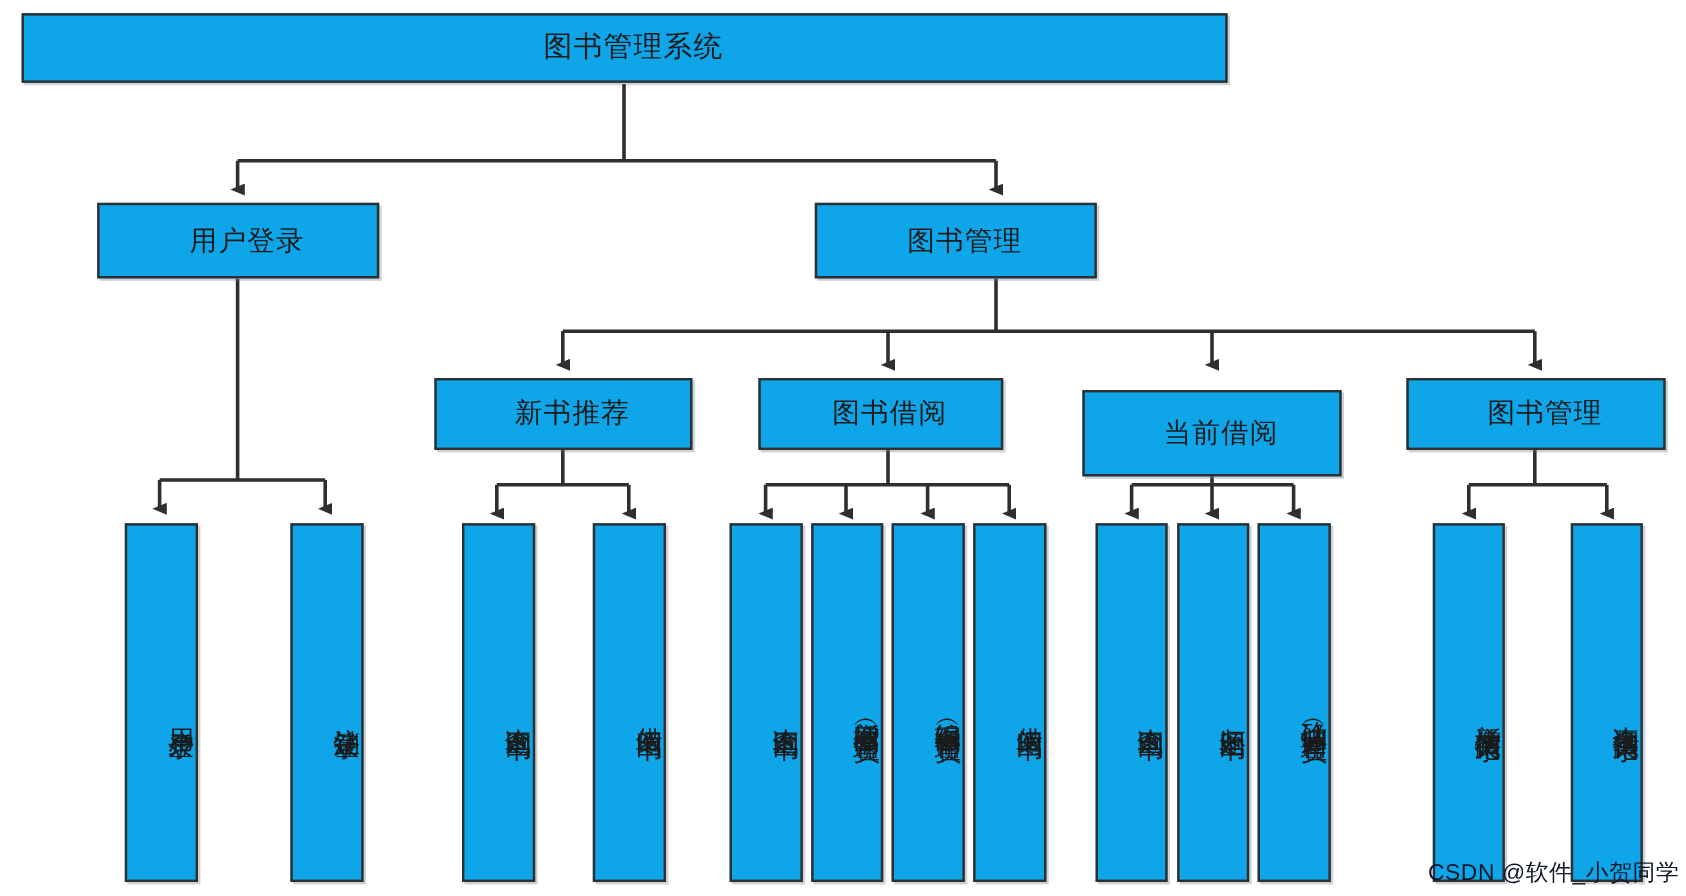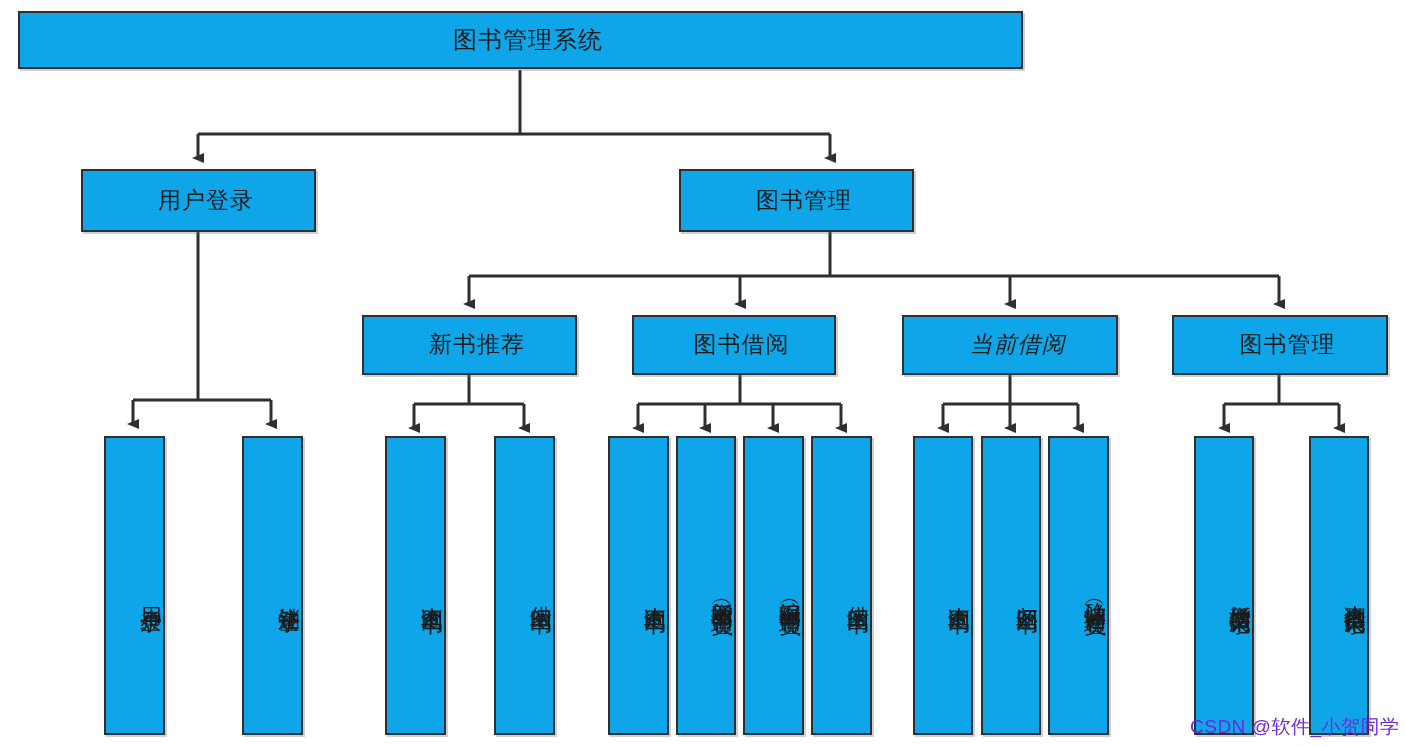--- a/index.html
+++ b/index.html
@@ -52,21 +52,21 @@
     padding-top: 14px;
     align-items: flex-start;
     justify-content: center;
     line-height: 1.05;
   }
   .node.root {
     font-size: 24px;
   }
   .watermark {
     position: absolute;
-    color: #6d28d9;
+    color: #0f172a;
     font-size: 19px;
     letter-spacing: 0.5px;
     white-space: nowrap;
     user-select: none;
   }
 </style>
 </head>
 <body>
 
 <div id="canvas">
@@ -121,21 +121,21 @@
     </g>
   </svg>
 
   <div class="node horiz root" style="left:18px; top:11px; width:1005px; height:58px;">图书管理系统</div>
 
   <div class="node horiz" style="left:81px; top:169px; width:235px; height:63px;">用户登录</div>
   <div class="node horiz" style="left:679px; top:169px; width:235px; height:63px;">图书管理</div>
 
   <div class="node horiz" style="left:362px; top:315px; width:215px; height:60px;">新书推荐</div>
   <div class="node horiz" style="left:632px; top:315px; width:204px; height:60px;">图书借阅</div>
-  <div class="node horiz" style="left:902px; top:315px; width:216px; height:60px;font-style:italic;">当前借阅</div>
+  <div class="node horiz" style="left:902px; top:325px; width:216px; height:72px;">当前借阅</div>
   <div class="node horiz" style="left:1172px; top:315px; width:216px; height:60px;">图书管理</div>
 
   <div class="node vert" style="left:104px; top:436px; width:61px; height:299px;">用户登录</div>
   <div class="node vert" style="left:242px; top:436px; width:61px; height:299px;">注销登录</div>
 
   <div class="node vert" style="left:385px; top:436px; width:61px; height:299px;">查询图书</div>
   <div class="node vert" style="left:494px; top:436px; width:61px; height:299px;">借阅图书</div>
 
   <div class="node vert" style="left:608px; top:436px; width:61px; height:299px;">查询图书</div>
   <div class="node vert" style="left:676px; top:436px; width:60px; height:299px;">新增图书（管理员）</div>

